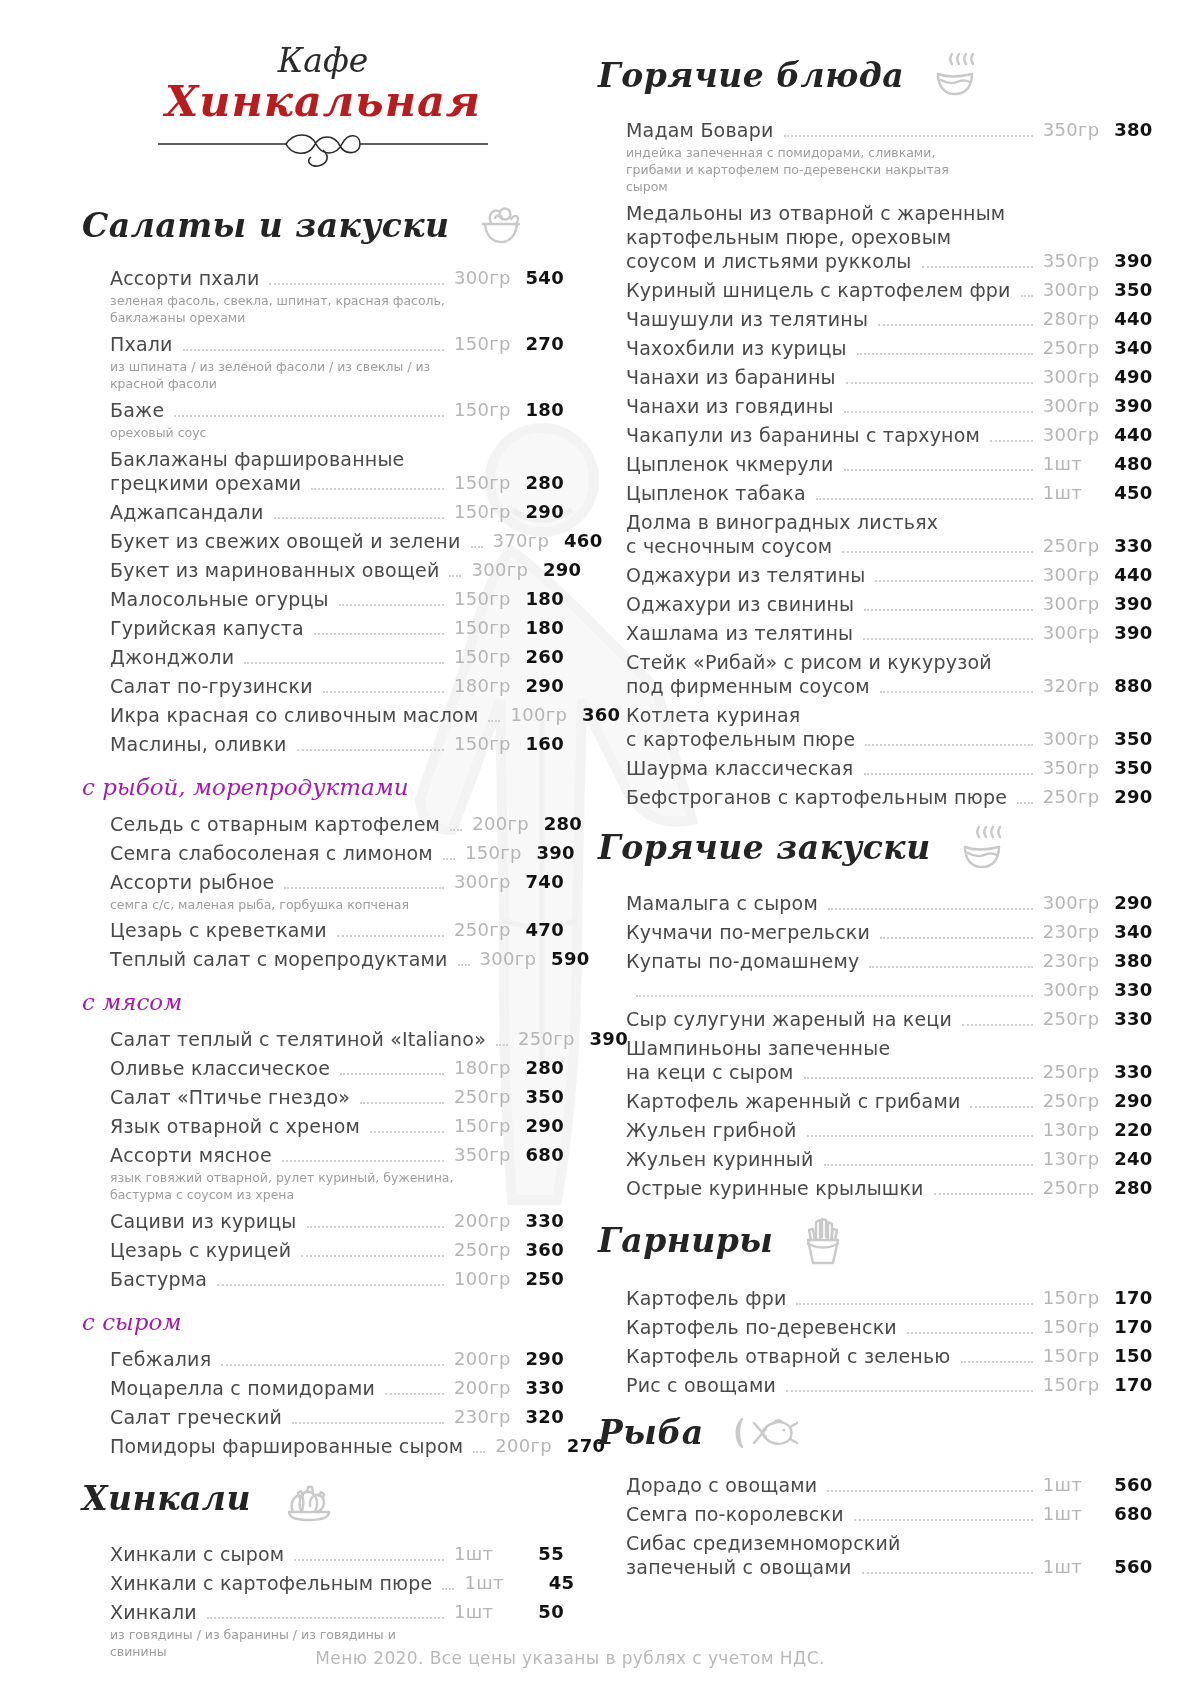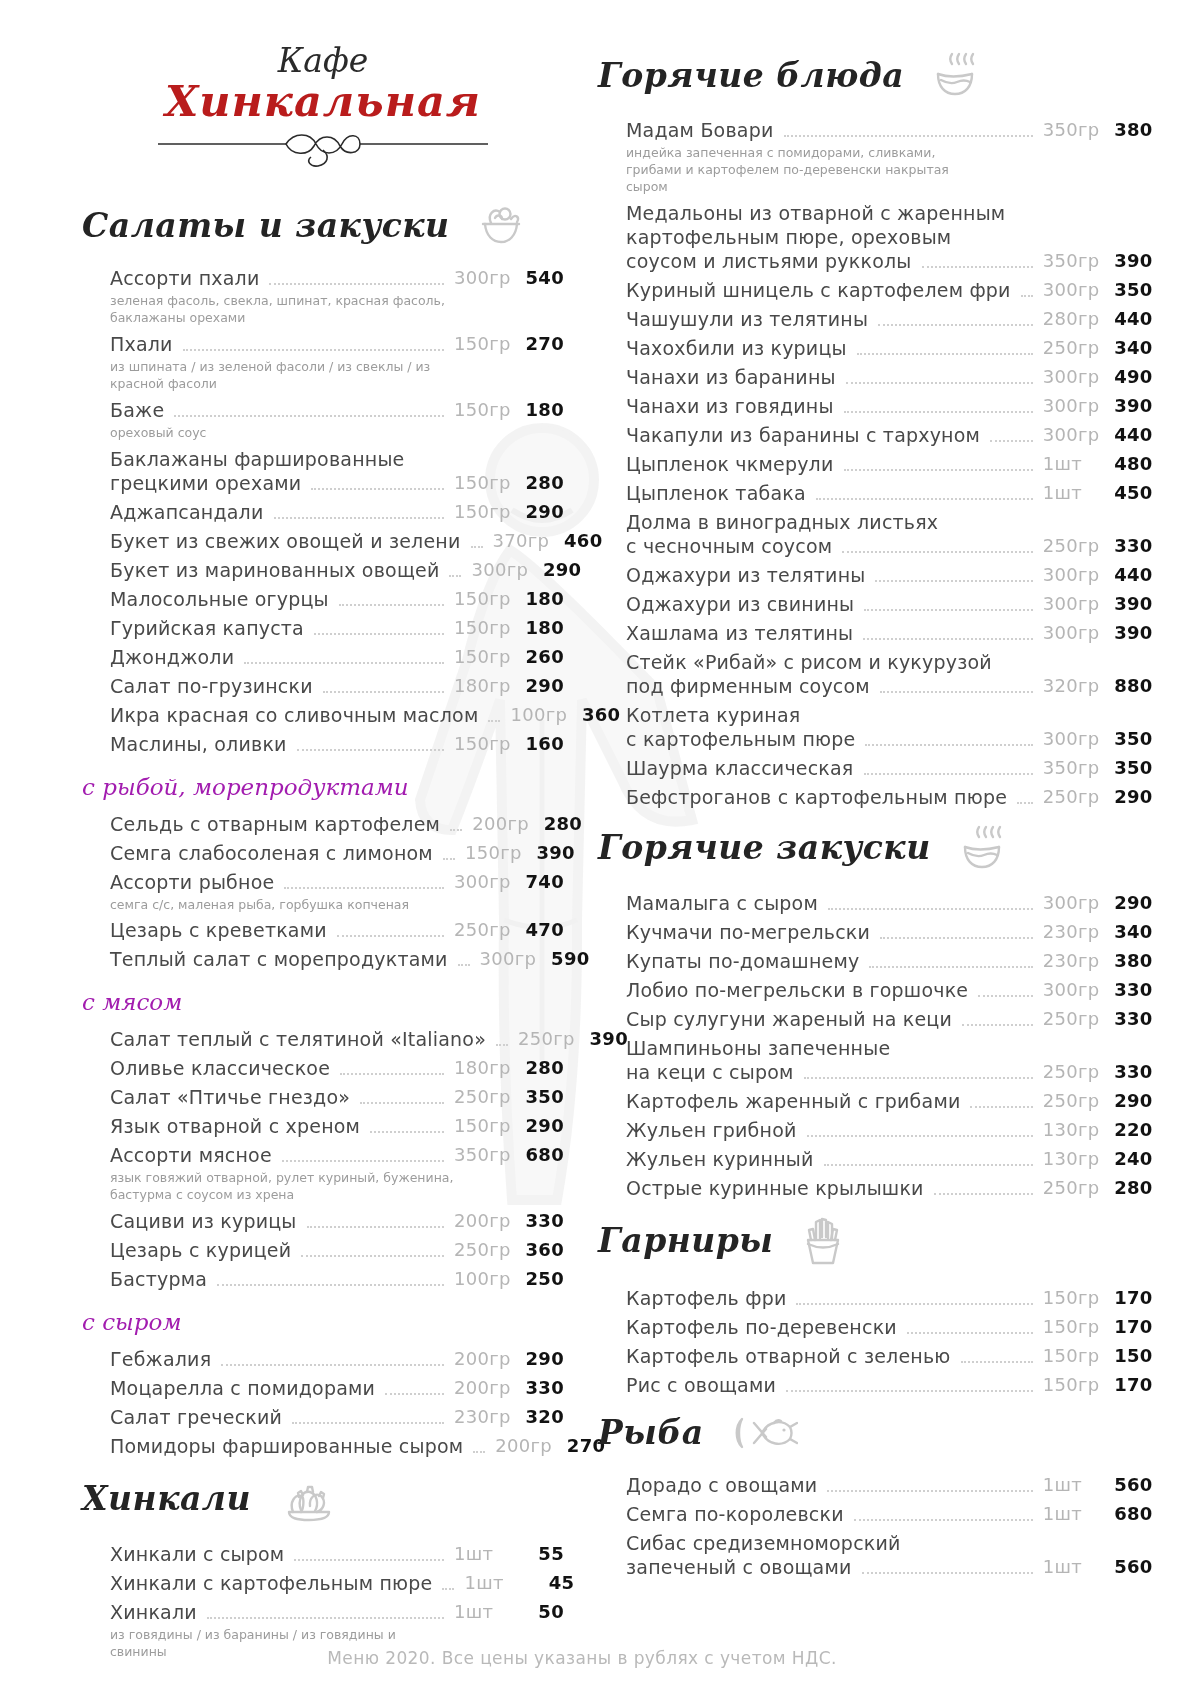--- a/index.html
+++ b/index.html
@@ -31,21 +31,21 @@
   
   .item{margin-bottom:5px;}
   .pre-line{font-size:19px;line-height:24px;color:#494949;letter-spacing:.2px;white-space:nowrap;}
   .item-row{display:flex;align-items:flex-end;font-size:19px;line-height:24px;}
   .item-name{color:#494949;letter-spacing:.2px;white-space:nowrap;flex:none;}
   .leader{flex:1;border-bottom:2px dotted #cfcfcf;margin:0 10px 5px 10px;min-width:12px;}
   .item-weight{flex:none;width:64px;font-size:18px;color:#b5b5b5;letter-spacing:.3px;}
   .item-price{flex:none;width:46px;text-align:right;font-size:18px;font-weight:700;color:#121212;letter-spacing:.3px;}
   .item-desc{font-size:12.5px;line-height:1.35;color:#9c9c9c;max-width:345px;margin:3px 0 3px 0;}
 
-  .footer{position:absolute;left:72px;width:1020px;top:1648px;z-index:1;text-align:center;
+  .footer{position:absolute;left:60px;width:1020px;top:1648px;z-index:1;text-align:center;
           font-size:17px;color:#b9b9b9;letter-spacing:.4px;}
 </style>
 </head>
 <body>
 
 <div class="page">
 
   <svg class="watermark" width="330" height="900" viewBox="0 0 330 900" fill="none">
     <g stroke="#ececec" stroke-width="10" fill="#f5f5f5">
       <circle cx="150" cy="120" r="52"></circle>
@@ -592,21 +592,20 @@
               <div class="item">
                 <div class="item-row">
                   <span class="item-name">Купаты по-домашнему</span>
                   <span class="leader"></span>
                   <span class="item-weight">230гр</span>
                   <span class="item-price">380</span>
                 </div>
               </div>
               <div class="item">
                 <div class="item-row">
-                  <span class="item-name">Лобио по-мегрельски в горшочке</span>
                   <span class="leader"></span>
                   <span class="item-weight">300гр</span>
                   <span class="item-price">330</span>
                 </div>
               </div>
               <div class="item">
                 <div class="item-row">
                   <span class="item-name">Сыр сулугуни жареный на кеци</span>
                   <span class="leader"></span>
                   <span class="item-weight">250гр</span>

